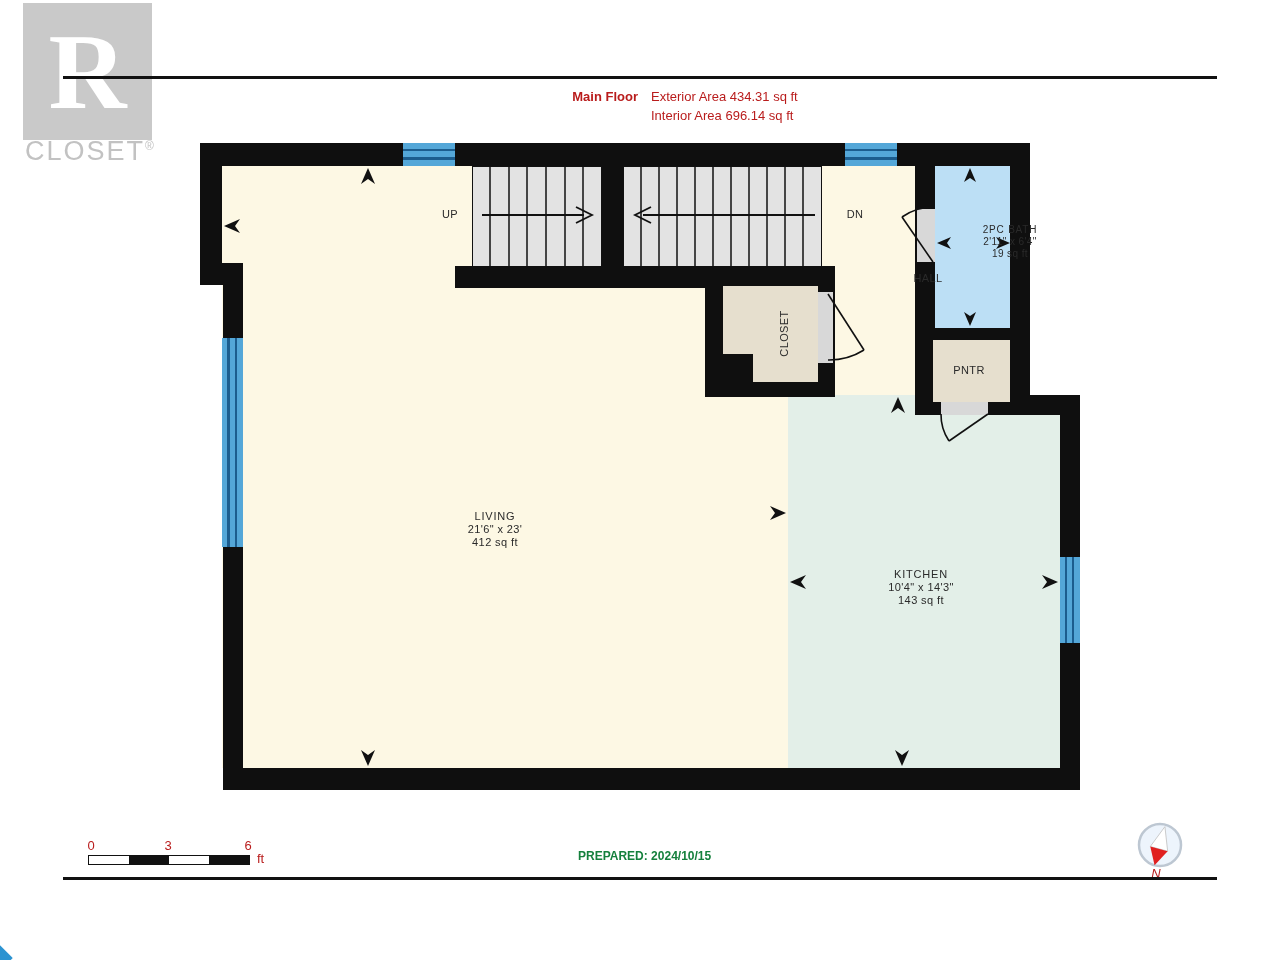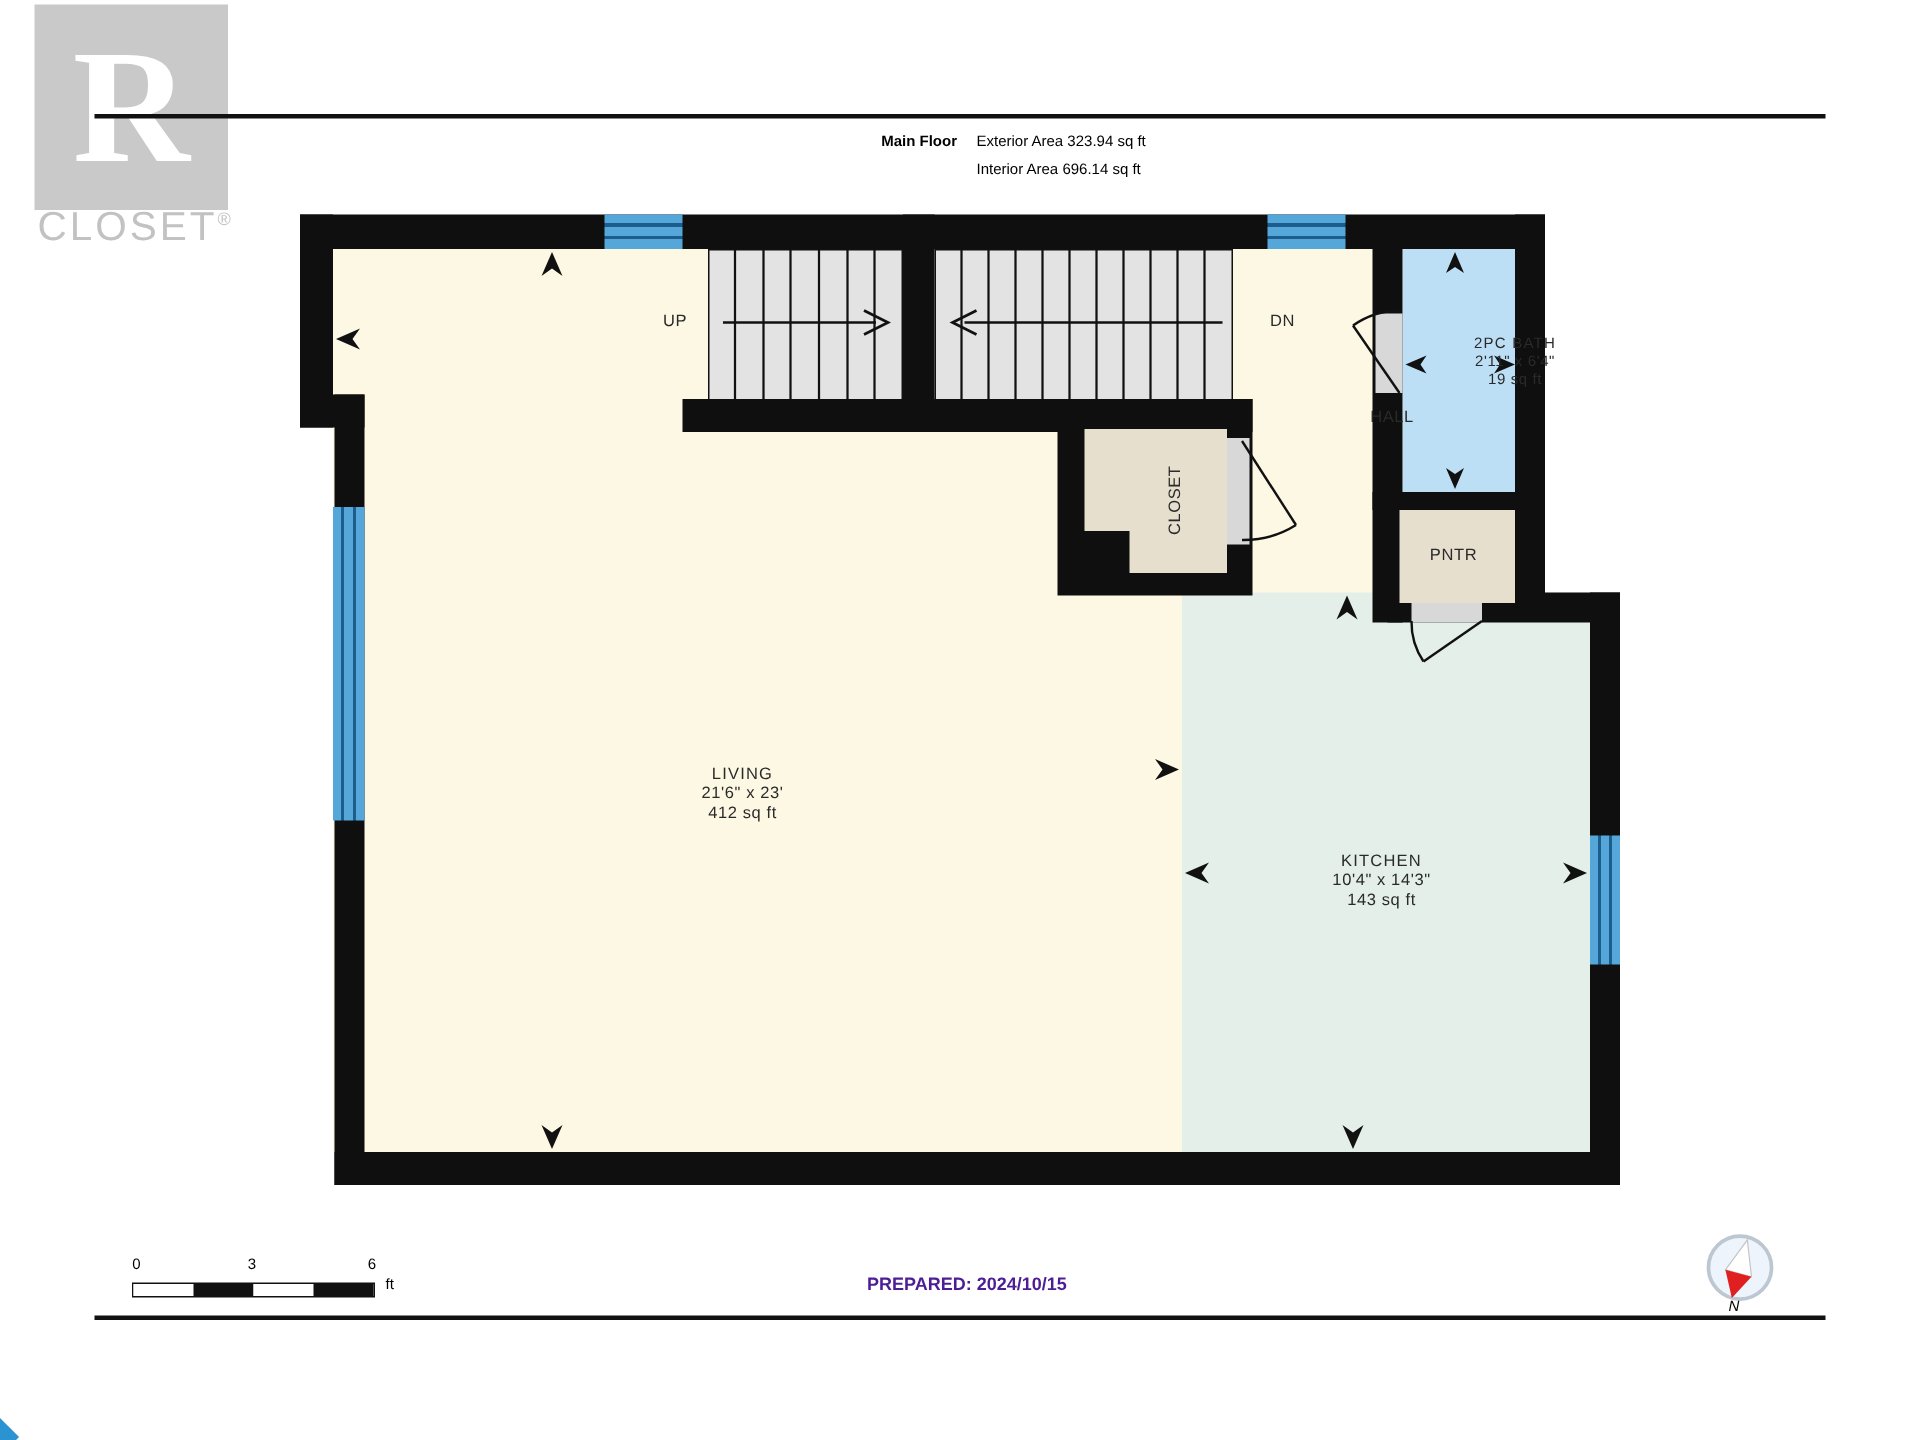--- a/index.html
+++ b/index.html
@@ -13,47 +13,47 @@
   .lbl.small{font-size:10px;line-height:12px;}
   .roomname{letter-spacing:.8px;}
   .win-h{position:absolute;background:linear-gradient(to bottom,
       #54a7d8 0 26%,#1c5d8e 26% 36%,#54a7d8 36% 62%,#1c5d8e 62% 72%,#54a7d8 72% 100%);}
   .win-v{position:absolute;background:linear-gradient(to right,
       #54a7d8 0 26%,#1c5d8e 26% 36%,#54a7d8 36% 62%,#1c5d8e 62% 72%,#54a7d8 72% 100%);}
   .stair{position:absolute;background:#e3e3e3;border:1.5px solid #111;box-sizing:border-box;}
   .hdr-title{position:absolute;left:0;top:42;width:1280px;text-align:center;
              font-size:24px;font-weight:bold;color:#111;}
   .rule{position:absolute;background:#111;}
-  .sub{position:absolute;font-size:10px;color:#000000;}
+  .sub{position:absolute;font-size:13px;color:#b91c1c;}
   .wm-box{position:absolute;left:23px;top:3px;width:129px;height:137px;background:#c9c9c9;}
   .wm-r{position:absolute;left:23px;top:3px;width:129px;height:137px;display:flex;
         align-items:center;justify-content:center;color:#ffffff;
         font-family:"Liberation Serif","DejaVu Serif",serif;font-weight:bold;font-size:108px;}
   .wm-text{position:absolute;left:25px;top:136px;font-size:27px;color:#c2c2c2;
            letter-spacing:2px;font-weight:normal;}
   .wm-reg{font-size:12px;vertical-align:super;}
   .scale-seg{height:100%;float:left;}
-  .foot-txt{position:absolute;font-size:12px;font-weight:600;color:#4c1d95;}
+  .foot-txt{position:absolute;font-size:12px;font-weight:600;color:#15803d;}
   .disc{position:absolute;left:63px;top:890px;width:1120px;font-size:11.5px;color:#111;}
   .corner-mark{position:absolute;left:-9px;top:949px;width:18px;height:18px;
                background:#2b93d1;transform:rotate(45deg);}
 </style>
 </head>
 <body>
 
 <div id="canvas">
 
   <div class="wm-box"></div>
   <div class="wm-r">R</div>
   <div class="wm-text"><span>CLOSET</span><span class="wm-reg">®</span></div>
 
   <div class="rule" style="left:63px;top:76px;width:1154px;height:3px;"></div>
 
   <div class="sub" style="left:480px;top:89px;width:158px;text-align:right;font-weight:bold;">Main Floor</div>
-  <div class="sub" style="left:651px;top:89px;">Exterior Area 323.94 sq ft</div>
+  <div class="sub" style="left:651px;top:89px;">Exterior Area 434.31 sq ft</div>
   <div class="sub" style="left:651px;top:108px;">Interior Area 696.14 sq ft</div>
 
   <div class="region" style="left:222px;top:166px;width:841px;height:602px;background:#fdf8e4;"></div>
   <div class="region" style="left:788px;top:395px;width:275px;height:373px;background:#e3efe8;"></div>
   <div class="region" style="left:1030px;top:143px;width:50px;height:252px;background:#ffffff;"></div>
   <div class="region" style="left:935px;top:166px;width:78px;height:162px;background:#bcdff5;"></div>
 
   <div class="stair" style="left:472px;top:166px;width:130px;height:101px;"></div>
   <div class="stair" style="left:623px;top:166px;width:199px;height:101px;"></div>
 

